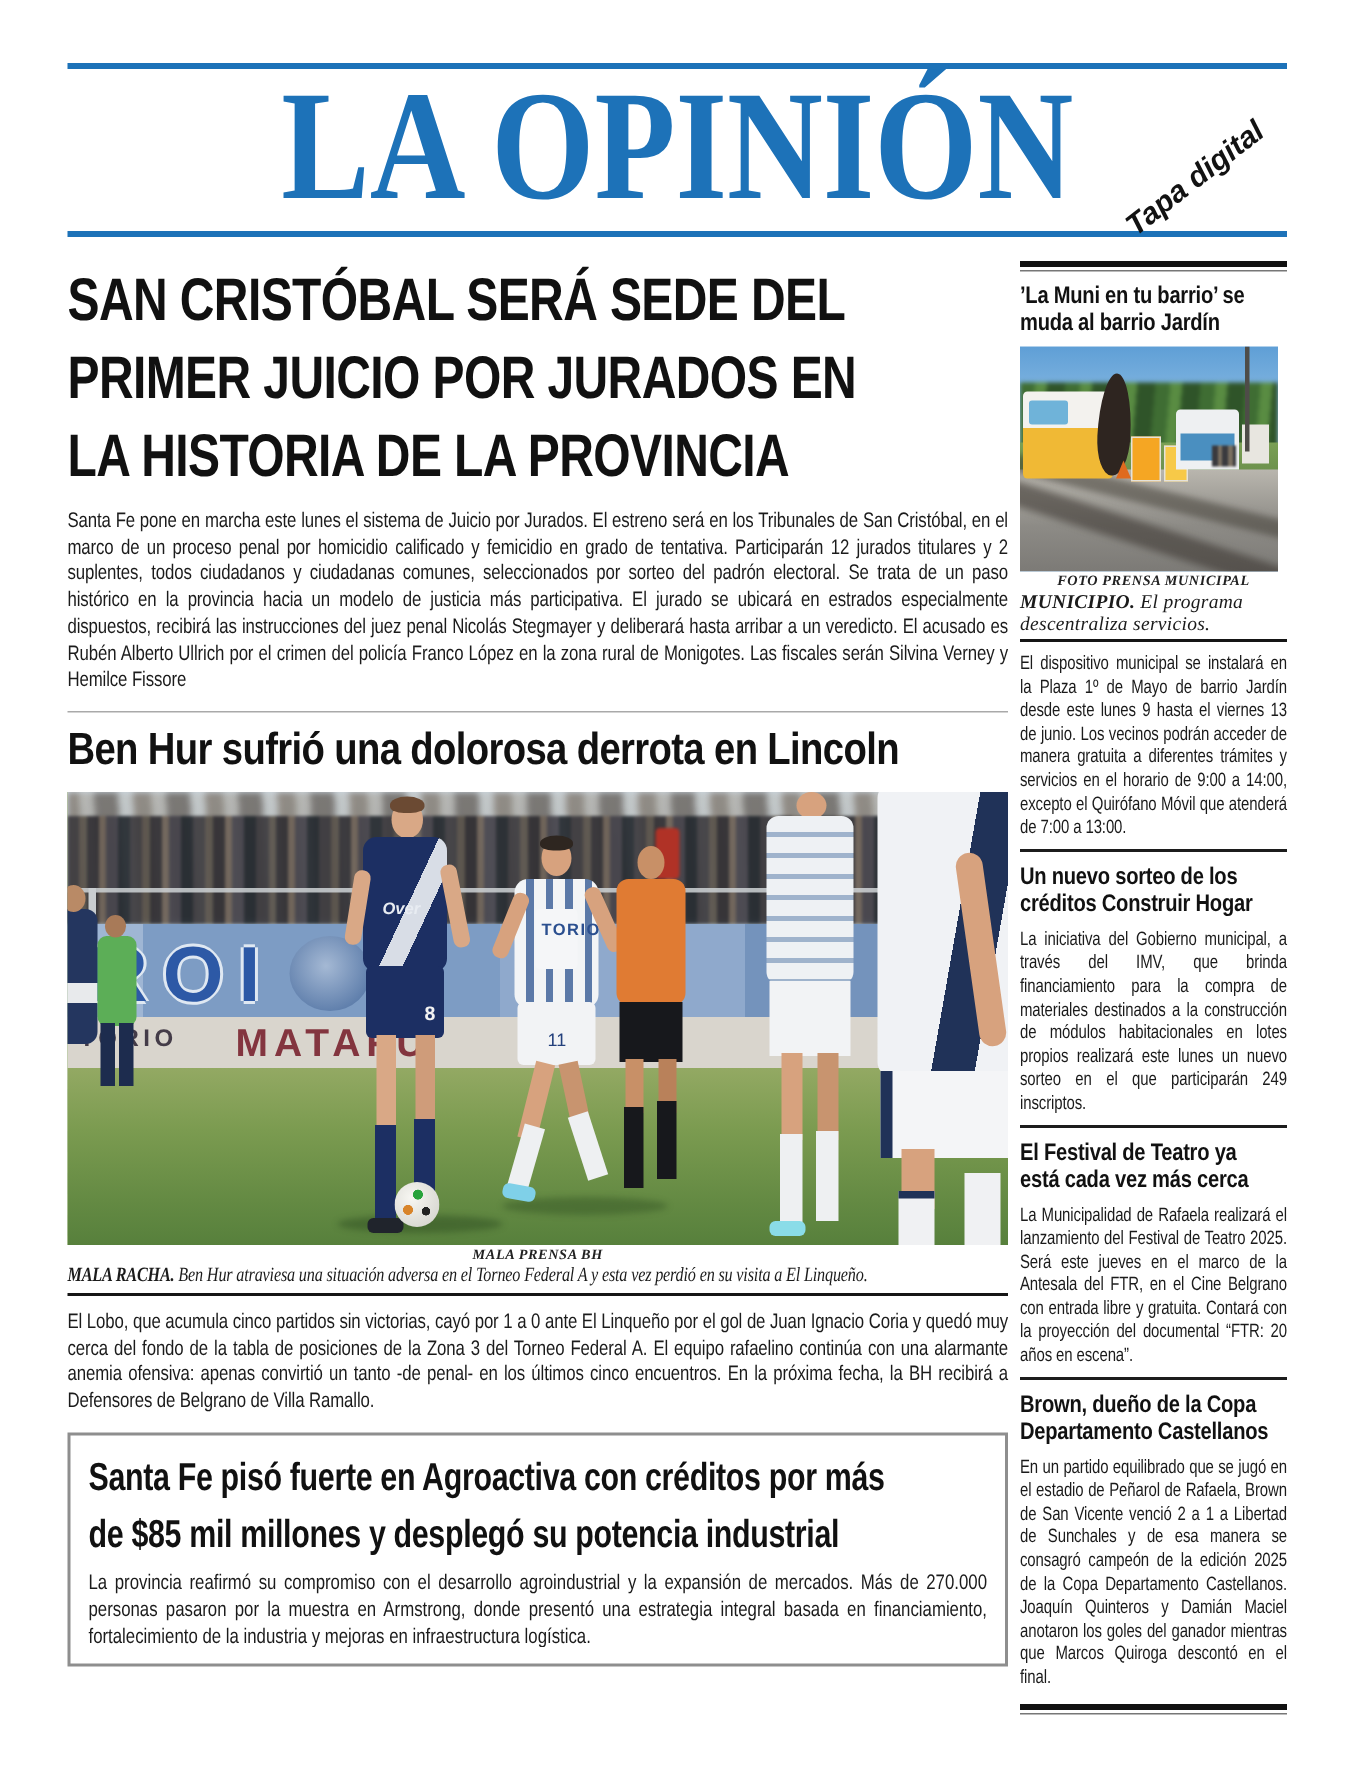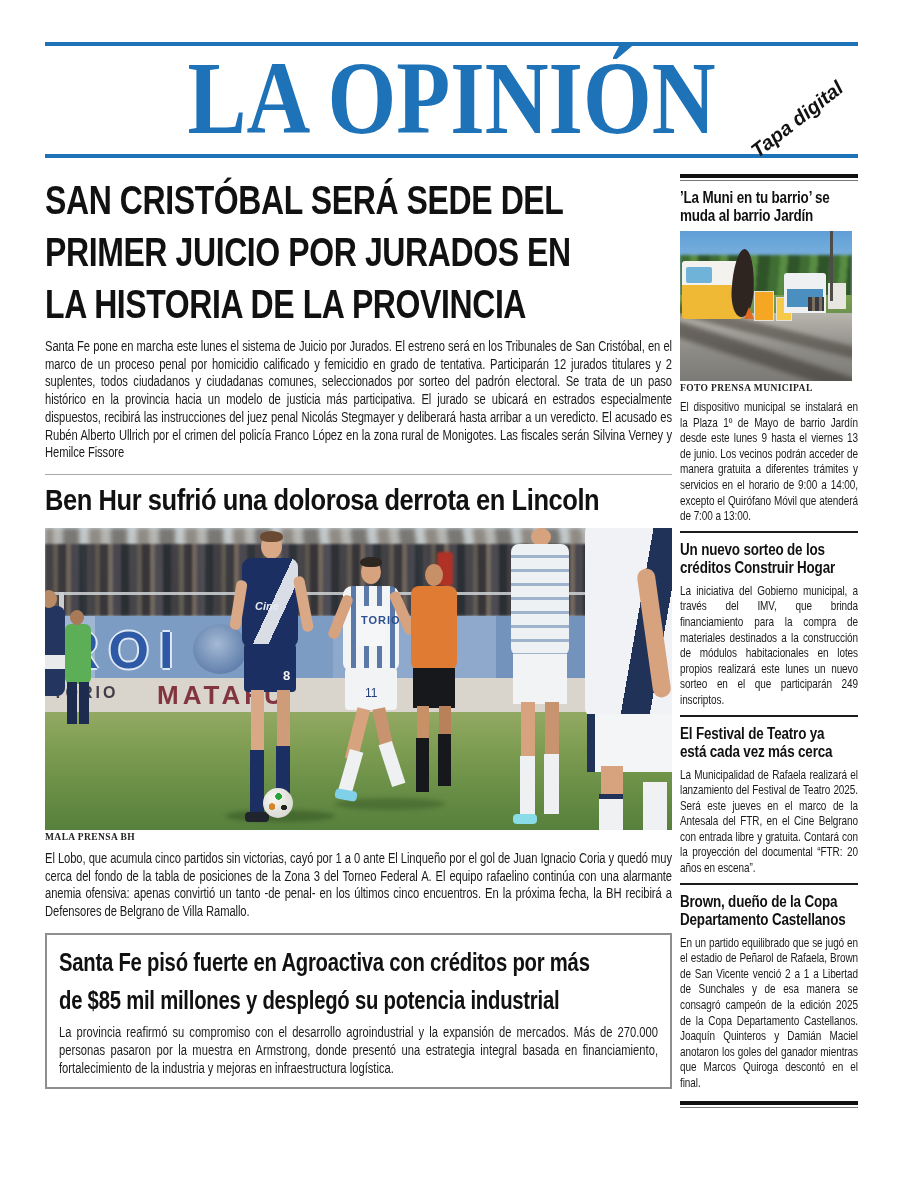--- a/index.html
+++ b/index.html
@@ -21,22 +21,22 @@
   .side-col{width:178px;}
   .prel{white-space:pre-line;}
   .sqz78{transform:scaleX(.78);transform-origin:0 0;width:128.2%;}
   .sqz80{transform:scaleX(.80);transform-origin:0 0;width:125%;}
   .sqz84{transform:scaleX(.84);transform-origin:0 0;width:119%;}
   .sqz85{transform:scaleX(.85);transform-origin:0 0;width:117.6%;}
   .lead-headline{margin:0;font-size:40px;line-height:52px;letter-spacing:-.5px;color:#111;}
   .lead-body{margin:8px 0 0;font-size:14px;line-height:17.7px;text-align:justify;letter-spacing:-.1px;}
   .sep-thin{height:1px;background:#a9a9a9;margin-top:12px;}
   .bh-headline{margin:7px 0 0;font-size:30px;line-height:36px;letter-spacing:-.5px;color:#111;}
-  .credit{text-align:left;font-family:"Liberation Serif",serif;font-weight:bold;
-          font-size:9.5px;letter-spacing:.4px;margin-top:2px;color:#222;}
+  .credit{text-align:center;font-family:"Liberation Serif",serif;font-weight:bold;
+          font-size:9.5px;letter-spacing:.4px;margin-top:2px;color:#222;font-style:italic;}
   .caption-wrap{border-bottom:2.5px solid #151515;padding-bottom:4px;}
   .caption{margin:0;font-family:"Liberation Serif",serif;font-style:italic;
            font-size:13.5px;line-height:16px;letter-spacing:-.15px;}
   .cap-lead{font-weight:bold;}
   .box{border:2px solid #8e8e8e;margin-top:12px;padding:8px 12px 10px;}
   .box-headline{margin:0;font-size:26px;line-height:38px;letter-spacing:-.3px;color:#111;}
   .box-body{margin:4px 0 0;font-size:14px;line-height:18.2px;text-align:justify;}
   .double-rule{border-top:4px solid #111;border-bottom:1.5px solid #777;height:2px;}
   .side-head{margin:8px 0 0;font-size:16px;line-height:18px;letter-spacing:-.2px;color:#111;}
   .side-body{margin:6px 0 0;font-size:12.8px;line-height:15.6px;text-align:justify;letter-spacing:-.1px;}
@@ -96,21 +96,21 @@
         <div class="a" style="left:-14px;top:78px;width:34px;height:90px;background:linear-gradient(180deg,#24365f 0 55%,#e8eaec 55% 70%,#24365f 70%);border-radius:8px;"></div>
         <div class="a" style="left:-4px;top:62px;width:16px;height:18px;background:#b98a66;border-radius:50%;"></div>
         <div class="a" style="left:20px;top:96px;width:26px;height:60px;background:#5cae57;border-radius:6px;"></div>
         <div class="a" style="left:25px;top:82px;width:14px;height:15px;background:#a87a58;border-radius:50%;"></div>
         <div class="a" style="left:22px;top:154px;width:22px;height:42px;background:linear-gradient(90deg,#1d2c4e 0 45%,transparent 45% 55%,#1d2c4e 55%);"></div>
 
         <div class="a" style="left:180px;top:282px;width:110px;height:12px;background:rgba(25,55,20,.35);border-radius:50%;filter:blur(2px);"></div>
         <div class="a" style="left:216px;top:6px;width:21px;height:25px;background:#d9a886;border-radius:50%;"></div>
         <div class="a" style="left:215px;top:3px;width:23px;height:11px;background:#6b4a33;border-radius:50% 50% 40% 40%;"></div>
         <div class="a" style="left:197px;top:30px;width:56px;height:90px;border-radius:9px;background:linear-gradient(115deg,#1c2f63 52%,#d8dde6 52% 68%,#1c2f63 68%);"></div>
-        <div class="a" style="left:210px;top:72px;font-weight:bold;font-style:italic;font-size:11px;color:#e8ecf2;">Cine</div>
+        <div class="a" style="left:210px;top:72px;font-weight:bold;font-style:italic;font-size:11px;color:#e8ecf2;">Over</div>
         <div class="a" style="left:188px;top:52px;width:11px;height:50px;background:#d9a886;border-radius:5px;transform:rotate(9deg);"></div>
         <div class="a" style="left:253px;top:48px;width:11px;height:56px;background:#d9a886;border-radius:5px;transform:rotate(-11deg);"></div>
         <div class="a" style="left:199px;top:116px;width:52px;height:48px;background:#1c2f63;border-radius:4px;"></div>
         <div class="a" style="left:238px;top:140px;font-weight:bold;font-size:13px;color:#f2f2f2;">8</div>
         <div class="a" style="left:206px;top:162px;width:13px;height:66px;background:#d9a886;"></div>
         <div class="a" style="left:232px;top:162px;width:13px;height:62px;background:#cf9c7a;"></div>
         <div class="a" style="left:205px;top:222px;width:14px;height:64px;background:#1c2f63;"></div>
         <div class="a" style="left:231px;top:218px;width:14px;height:62px;background:#1c2f63;"></div>
         <div class="a" style="left:200px;top:284px;width:24px;height:10px;background:#20242c;border-radius:4px;"></div>
         <div class="a" style="left:218px;top:260px;width:30px;height:30px;border-radius:50%;background:radial-gradient(7px 7px at 52% 28%,#27a33b 45%,transparent 50%),radial-gradient(7px 7px at 30% 62%,#d8842a 45%,transparent 50%),radial-gradient(6px 6px at 70% 65%,#222 45%,transparent 50%),radial-gradient(circle at 38% 35%,#f7f6f2,#cfcfc8);"></div>
@@ -150,20 +150,23 @@
 
         <div class="a" style="left:540px;top:-6px;width:92px;height:196px;border-radius:10px;background:linear-gradient(100deg,#f0f2f5 0 55%,#203258 55% 78%,#f0f2f5 78%);"></div>
         <div class="a" style="left:600px;top:40px;width:18px;height:130px;background:#d7a27e;border-radius:9px;transform:rotate(-8deg);"></div>
         <div class="a" style="left:542px;top:186px;width:86px;height:58px;background:#f4f5f7;border-left:8px solid #203258;"></div>
         <div class="a" style="left:556px;top:238px;width:22px;height:40px;background:#d7a27e;"></div>
         <div class="a" style="left:554px;top:266px;width:24px;height:36px;background:#f0f1f3;border-top:5px solid #203258;"></div>
         <div class="a" style="left:598px;top:254px;width:24px;height:48px;background:#f0f1f3;"></div>
       </div>
 
       <div class="credit">MALA PRENSA BH</div>
+      <div class="caption-wrap">
+        <p class="caption sqz80"><span class="cap-lead">MALA RACHA.</span> <span>Ben Hur atraviesa una situación adversa en el Torneo Federal A y esta vez perdió en su visita a El Linqueño.</span></p>
+      </div>
       <p class="lead-body sqz80">El Lobo, que acumula cinco partidos sin victorias, cayó por 1 a 0 ante El Linqueño por el gol de Juan Ignacio Coria y quedó muy cerca del fondo de la tabla de posiciones de la Zona 3 del Torneo Federal A. El equipo rafaelino continúa con una alarmante anemia ofensiva: apenas convirtió un tanto -de penal- en los últimos cinco encuentros. En la próxima fecha, la BH recibirá a Defensores de Belgrano de Villa Ramallo.</p>
 
       <div class="box">
         <h3 class="box-headline prel sqz78">Santa Fe pisó fuerte en Agroactiva con créditos por más
 de $85 mil millones y desplegó su potencia industrial</h3>
         <p class="box-body sqz80">La provincia reafirmó su compromiso con el desarrollo agroindustrial y la expansión de mercados. Más de 270.000 personas pasaron por la muestra en Armstrong, donde presentó una estrategia integral basada en financiamiento, fortalecimiento de la industria y mejoras en infraestructura logística.</p>
       </div>
     </div>
 
     <div class="side-col">
@@ -184,20 +187,23 @@
         <div class="a" style="left:74px;top:60px;width:18px;height:28px;background:#f5a623;border:1px solid #e5e2da;"></div>
         <div class="a" style="left:96px;top:66px;width:14px;height:22px;background:#f7c948;border:1px solid #e5e2da;"></div>
         <div class="a" style="left:64px;top:76px;width:0;height:0;border-left:5px solid transparent;border-right:5px solid transparent;border-bottom:12px solid #e06a1f;"></div>
         <div class="a" style="left:104px;top:42px;width:42px;height:40px;background:#eef0f2;border-radius:3px 3px 0 0;"></div>
         <div class="a" style="left:107px;top:58px;width:36px;height:18px;background:#4a8fc0;"></div>
         <div class="a" style="left:148px;top:52px;width:18px;height:26px;background:#e8e6e0;"></div>
         <div class="a" style="left:150px;top:0;width:3px;height:70px;background:#4e4c48;"></div>
         <div class="a" style="left:128px;top:66px;width:16px;height:14px;background:repeating-linear-gradient(90deg,#3a3a3e 0 4px,#7a6f60 4px 7px);filter:blur(.6px);"></div>
       </div>
       <div class="credit">FOTO PRENSA MUNICIPAL</div>
+      <div class="side-caption-wrap">
+        <p class="side-caption"><span class="cap-lead">MUNICIPIO.</span> <span>El programa descentraliza servicios.</span></p>
+      </div>
       <p class="side-body sqz78">El dispositivo municipal se instalará en la Plaza 1º de Mayo de barrio Jardín desde este lunes 9 hasta el viernes 13 de junio. Los vecinos podrán acceder de manera gratuita a diferentes trámites y servicios en el horario de 9:00 a 14:00, excepto el Quirófano Móvil que atenderá de 7:00 a 13:00.</p>
       <div class="side-sep"></div>
 
       <h4 class="side-head prel sqz84">Un nuevo sorteo de los
 créditos Construir Hogar</h4>
       <p class="side-body sqz78">La iniciativa del Gobierno municipal, a través del IMV, que brinda financiamiento para la compra de materiales destinados a la construcción de módulos habitacionales en lotes propios realizará este lunes un nuevo sorteo en el que participarán 249 inscriptos.</p>
       <div class="side-sep"></div>
 
       <h4 class="side-head prel sqz84">El Festival de Teatro ya
 está cada vez más cerca</h4>

